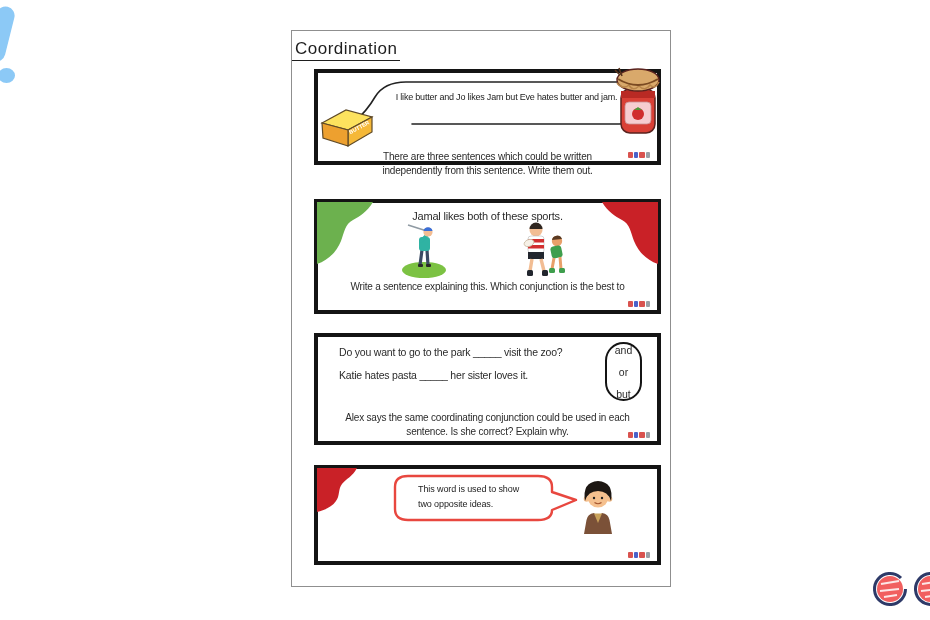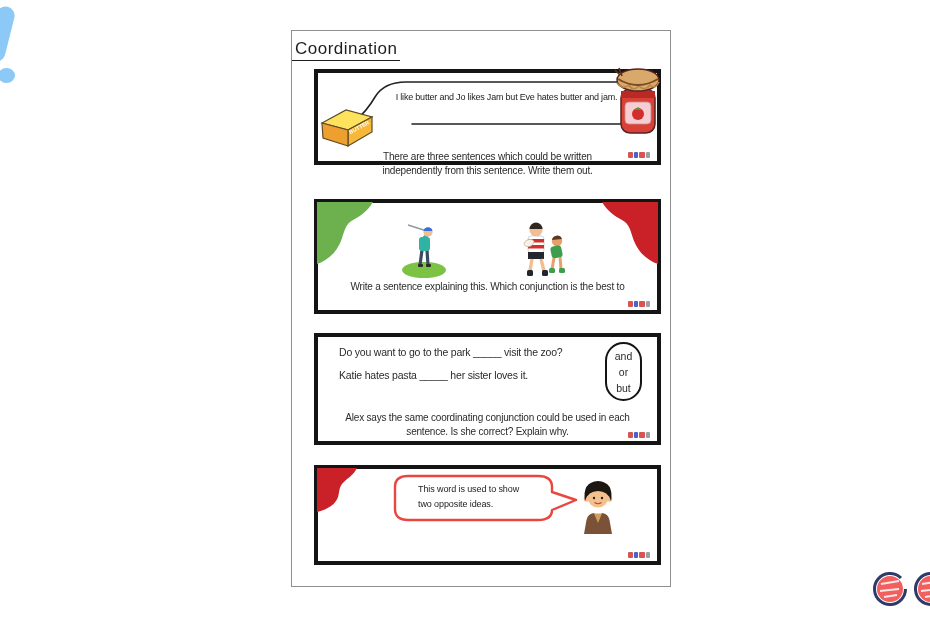--- a/index.html
+++ b/index.html
@@ -24,21 +24,21 @@
   
   .bubble1-svg{position:absolute;left:8px;top:4px;width:324px;height:64px;}
   .bubble1-text{position:absolute;left:48px;right:10px;top:19px;text-align:center;
                 font-size:9px;letter-spacing:-.2px;color:#222;}
   
   .sentences{position:absolute;left:21px;top:4px;font-size:10.5px;letter-spacing:-.2px;
              line-height:23px;color:#2b2b2b;}
   .word-oval{position:absolute;left:287px;top:5px;width:37px;height:59px;
              border:2.5px solid #141414;border-radius:20px;box-sizing:border-box;
              display:flex;flex-direction:column;align-items:center;justify-content:center;
-             gap:4px;font-size:10.5px;background:#fff;}
+             gap:10px;font-size:10.5px;background:#fff;}
   
   .bubble4-svg{position:absolute;left:74px;top:4px;width:187px;height:52px;}
   .bubble4-text{position:absolute;left:100px;top:13px;font-size:9px;line-height:15px;
                 letter-spacing:-.1px;color:#222;}
   
   .mini-logo{position:absolute;right:5px;bottom:2px;width:24px;height:8px;display:flex;
              align-items:center;gap:1px;}
   .mini-logo i{display:block;height:6px;border-radius:1px;}
   .mini-logo .m1{width:5px;background:#d9534f;}
   .mini-logo .m2{width:4px;background:#4a62c9;}
@@ -110,20 +110,21 @@
     <div class="task t2">
 
       <svg class="abs" style="left:-1px;top:-1px;" width="60" height="64" viewBox="0 0 60 64">
         <path d="M0,0 H56 C50,10 43,14 36,18 C28,22 27,31 24,39 C20,49 12,58 0,62 Z" fill="#6cb14e"></path>
       </svg>
 
       <svg class="abs" style="right:-1px;top:-1px;" width="60" height="64" viewBox="0 0 60 64">
         <path d="M60,0 H4 C10,10 17,14 24,18 C32,22 33,31 36,39 C40,49 48,58 60,62 Z" fill="#c92127"></path>
       </svg>
 
+      <div class="prompt" style="top:6px;font-size:11px;">Jamal likes both of these sports.</div>
 
       <svg class="abs" style="left:76px;top:20px;" width="64" height="56" viewBox="0 0 64 56">
         <ellipse cx="30" cy="47" rx="22" ry="8" fill="#7cc243"></ellipse>
         <line x1="36" y1="9" x2="14" y2="2" stroke="#8f9aa3" stroke-width="1.6"></line>
         <path d="M28,27 L26,42 M33,27 L34,42" stroke="#3b4a63" stroke-width="3.2"></path>
         <rect x="25" y="14" width="11" height="14" rx="3" fill="#2fb3a3"></rect>
         <path d="M27,18 L36,9" stroke="#2fb3a3" stroke-width="3.4" stroke-linecap="round"></path>
         <circle cx="34" cy="9" r="4.6" fill="#f2bd93"></circle>
         <path d="M29.5,8 A4.6,4.6 0 0 1 38.5,8 Z" fill="#3a6fd8"></path>
         <rect x="24" y="41" width="5" height="3" rx="1" fill="#2a2a2a"></rect>

